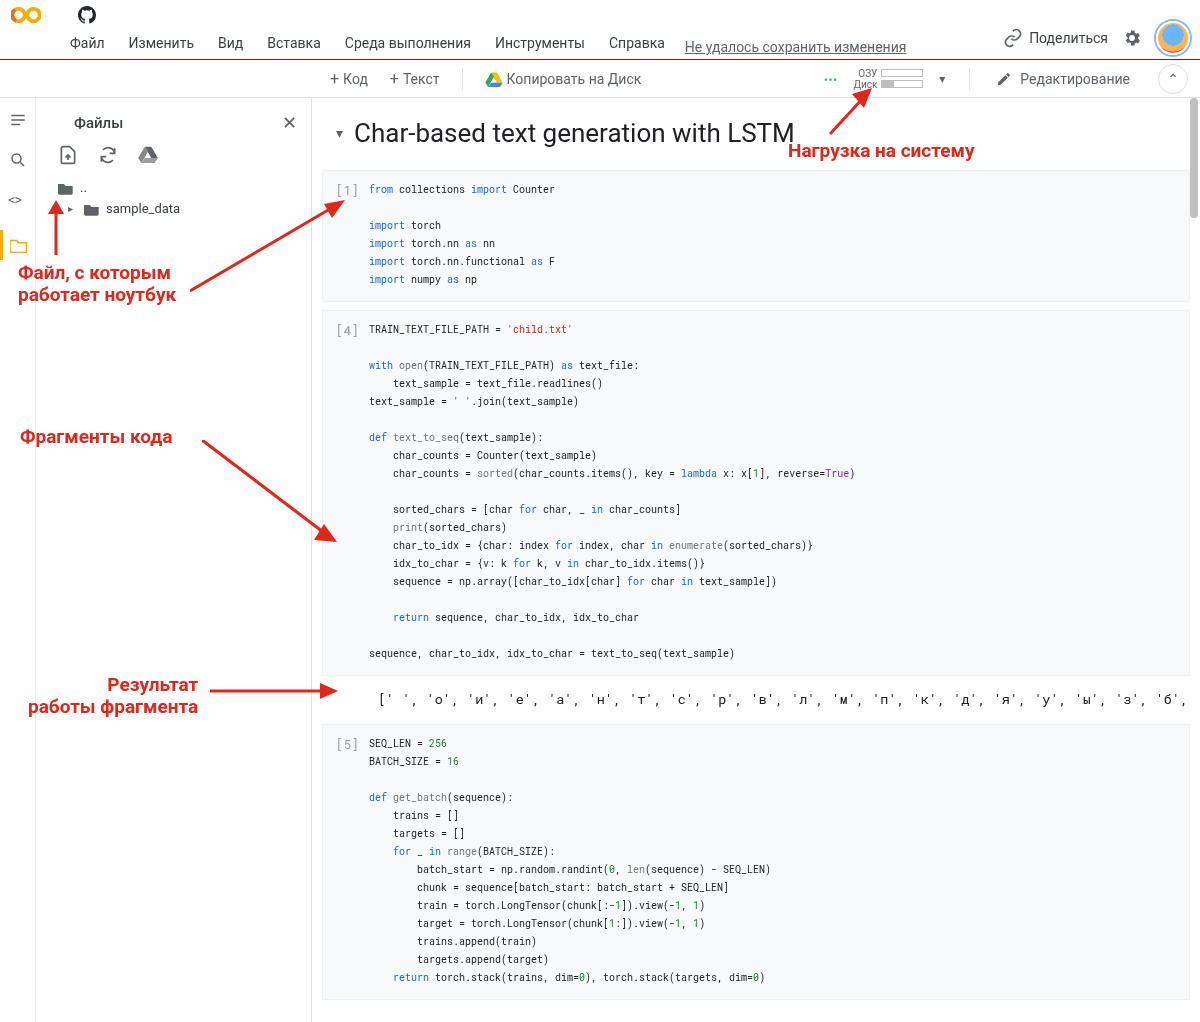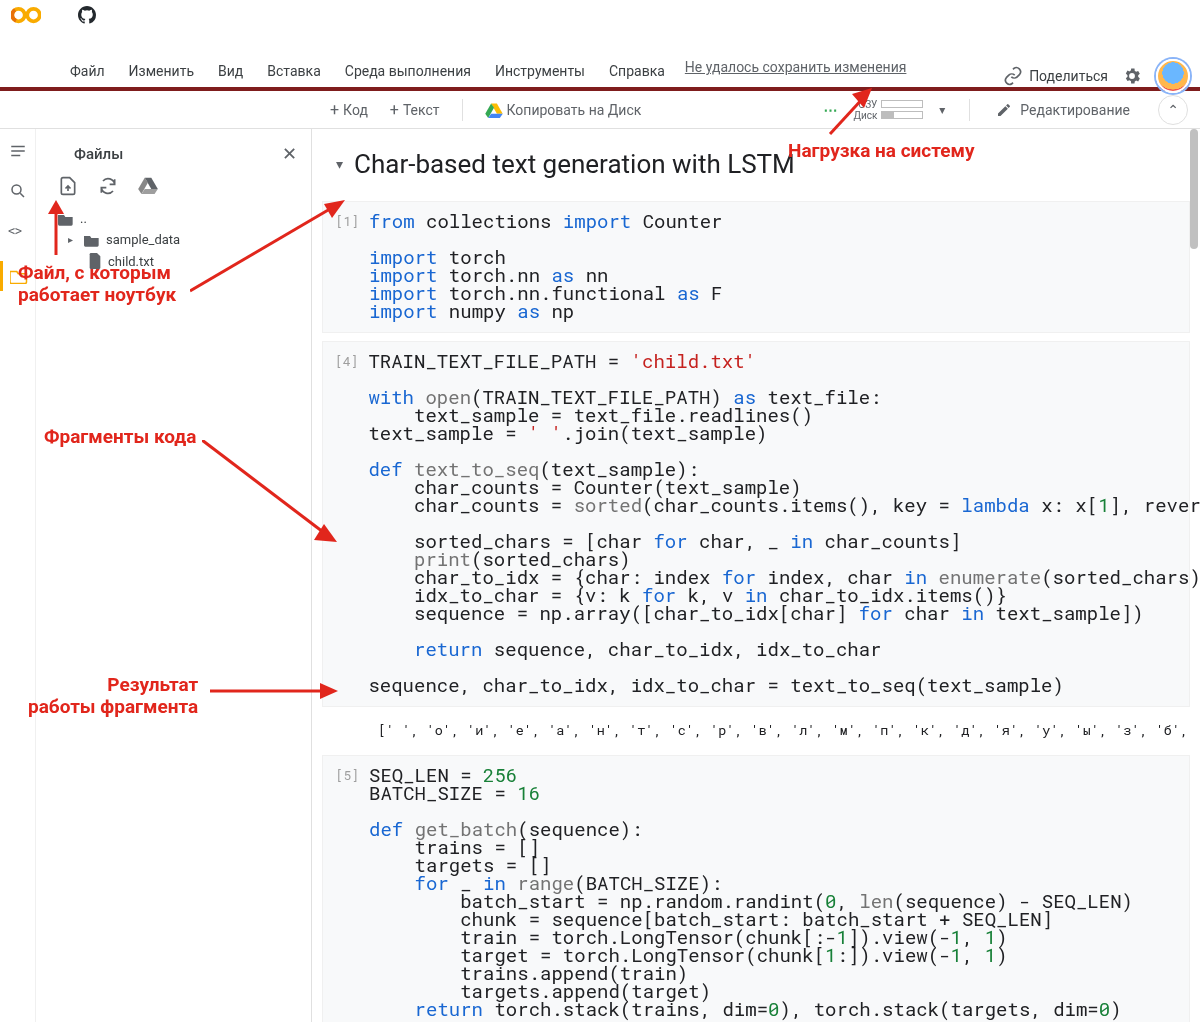--- a/index.html
+++ b/index.html
@@ -13,24 +13,23 @@
     overflow: hidden;
     position: relative;
   }
   
   .top-row {
     display: flex; align-items: center; height: 26px; padding: 4px 8px 0 10px;
   }
   .logo { width:32px; height:32px; display:flex; align-items:center; justify-content:center;}
   .gh-link { margin-left: 36px; display:flex; align-items:center;}
   .header {
-    display: flex; align-items: flex-start; padding: 2px 10px 4px 18px;
-    border-bottom: 4px solid #7f1d1d;
+    display: flex; align-items: flex-end; padding: 2px 10px 4px 18px;
+    border-bottom: 1px solid #7f1d1d;
     height: 34px;
-    margin-top: 31px;
   }
   .menu { display:flex; gap:4px; margin-left: 42px;}
   .menu span { padding: 4px 10px; cursor: pointer; font-size: 14px; color:#3c4043;}
   .save-status {
     margin-left: 10px; text-decoration: underline;
     color: #5f6368; font-size: 14px;
   }
   .header-right { margin-left:auto; display:flex; align-items:center; gap:14px;}
   .share { display:flex; align-items:center; gap:6px; font-size:14px;}
   .gear-icon, .link-icon { width:20px; height:20px; }
@@ -92,21 +91,21 @@
   }
   .nb-title .tri { font-size:14px; color:#5f6368;}
   .cell { margin: 6px 10px 8px 10px; background:#f8f9fa; border:1px solid #f0f0f0;}
   .cell-body { display:flex; padding:10px 12px 12px 12px;}
   .cell-gutter {
     width:34px; text-align:right; color:#9e9e9e; font-family: "Roboto Mono", Menlo, monospace;
     font-size:13px; padding-right:10px; user-select:none;
   }
   .code {
     font-family: "Roboto Mono", Menlo, Consolas, monospace;
-    font-size:19px; line-height:18px; white-space:pre; color:#202124;
+    font-size:10px; line-height:18px; white-space:pre; color:#202124;
   }
   .kw { color:#1967d2;}       
   .fn { color:#737373;}       
   .num { color:#188038;}      
   .str { color:#c5221f;}      
   .bool { color:#6d28d9;}
   .cell-output {
     font-family:"Roboto Mono", Menlo, monospace; font-size:13.5px; line-height:18px;
     padding: 6px 12px 10px 56px; white-space:pre; color:#202124; overflow:hidden;
     background:#fff; margin:0 10px;
@@ -261,26 +260,20 @@
           </svg>
         <span>..</span>
       </div>
       <div class="tree-row indent1">
         <span class="tri">▸</span>
         <svg class="folder-ic" viewBox="0 0 24 20">
             <path fill="#5f6368" d="M2 4h7l2 3h11v11a2 2 0 0 1-2 2H2a2 2 0 0 1-2-2V4z"></path>
           </svg>
         <span>sample_data</span>
       </div>
-      <div class="tree-row indent2">
-        <svg class="file-ic" viewBox="0 0 20 24">
-            <path fill="#5f6368" d="M4 0h9l5 5v17a2 2 0 0 1-2 2H4a2 2 0 0 1-2-2V2a2 2 0 0 1 2-2z"></path>
-          </svg>
-        <span>child.txt</span>
-      </div>
     </div>
   </div>
 
   <div class="notebook">
     <div class="scrollbar-fake">
       <div class="thumb" style="top:0; height:120px;"></div>
     </div>
 
     <div class="nb-title">
       <span class="tri">▾</span>
@@ -342,21 +335,21 @@
 <span>        target = torch.LongTensor(chunk[</span><span class="num">1</span><span>:]).view(-</span><span class="num">1</span><span>, </span><span class="num">1</span><span>)</span>
 <span>        trains.append(train)</span>
 <span>        targets.append(target)</span>
 <span>    </span><span class="kw">return</span><span> torch.stack(trains, dim=</span><span class="num">0</span><span>), torch.stack(targets, dim=</span><span class="num">0</span><span>)</span></div>
       </div>
     </div>
   </div>
 </div>
 
 <div class="ann" style="left:18px; top:262px;">Файл, с которым<br>работает ноутбук</div>
-<div class="ann" style="left:20px; top:426px;margin-left:24px;">Фрагменты кода</div>
+<div class="ann" style="left:20px; top:426px;">Фрагменты кода</div>
 <div class="ann" style="left:28px; top:674px; text-align:right;">Результат<br>работы фрагмента</div>
 <div class="ann" style="left:788px; top:140px;">Нагрузка на систему</div>
 
 <svg class="arrow" style="left:36px; top:200px;" width="40" height="60">
     <line x1="20" y1="55" x2="20" y2="10"></line>
     <polygon points="20,0 12,14 28,14"></polygon>
   </svg>
 <svg class="arrow" style="left:190px; top:196px;" width="160" height="100">
     <line x1="0" y1="95" x2="145" y2="10"></line>
     <polygon points="155,4 134,8 142,22"></polygon>

